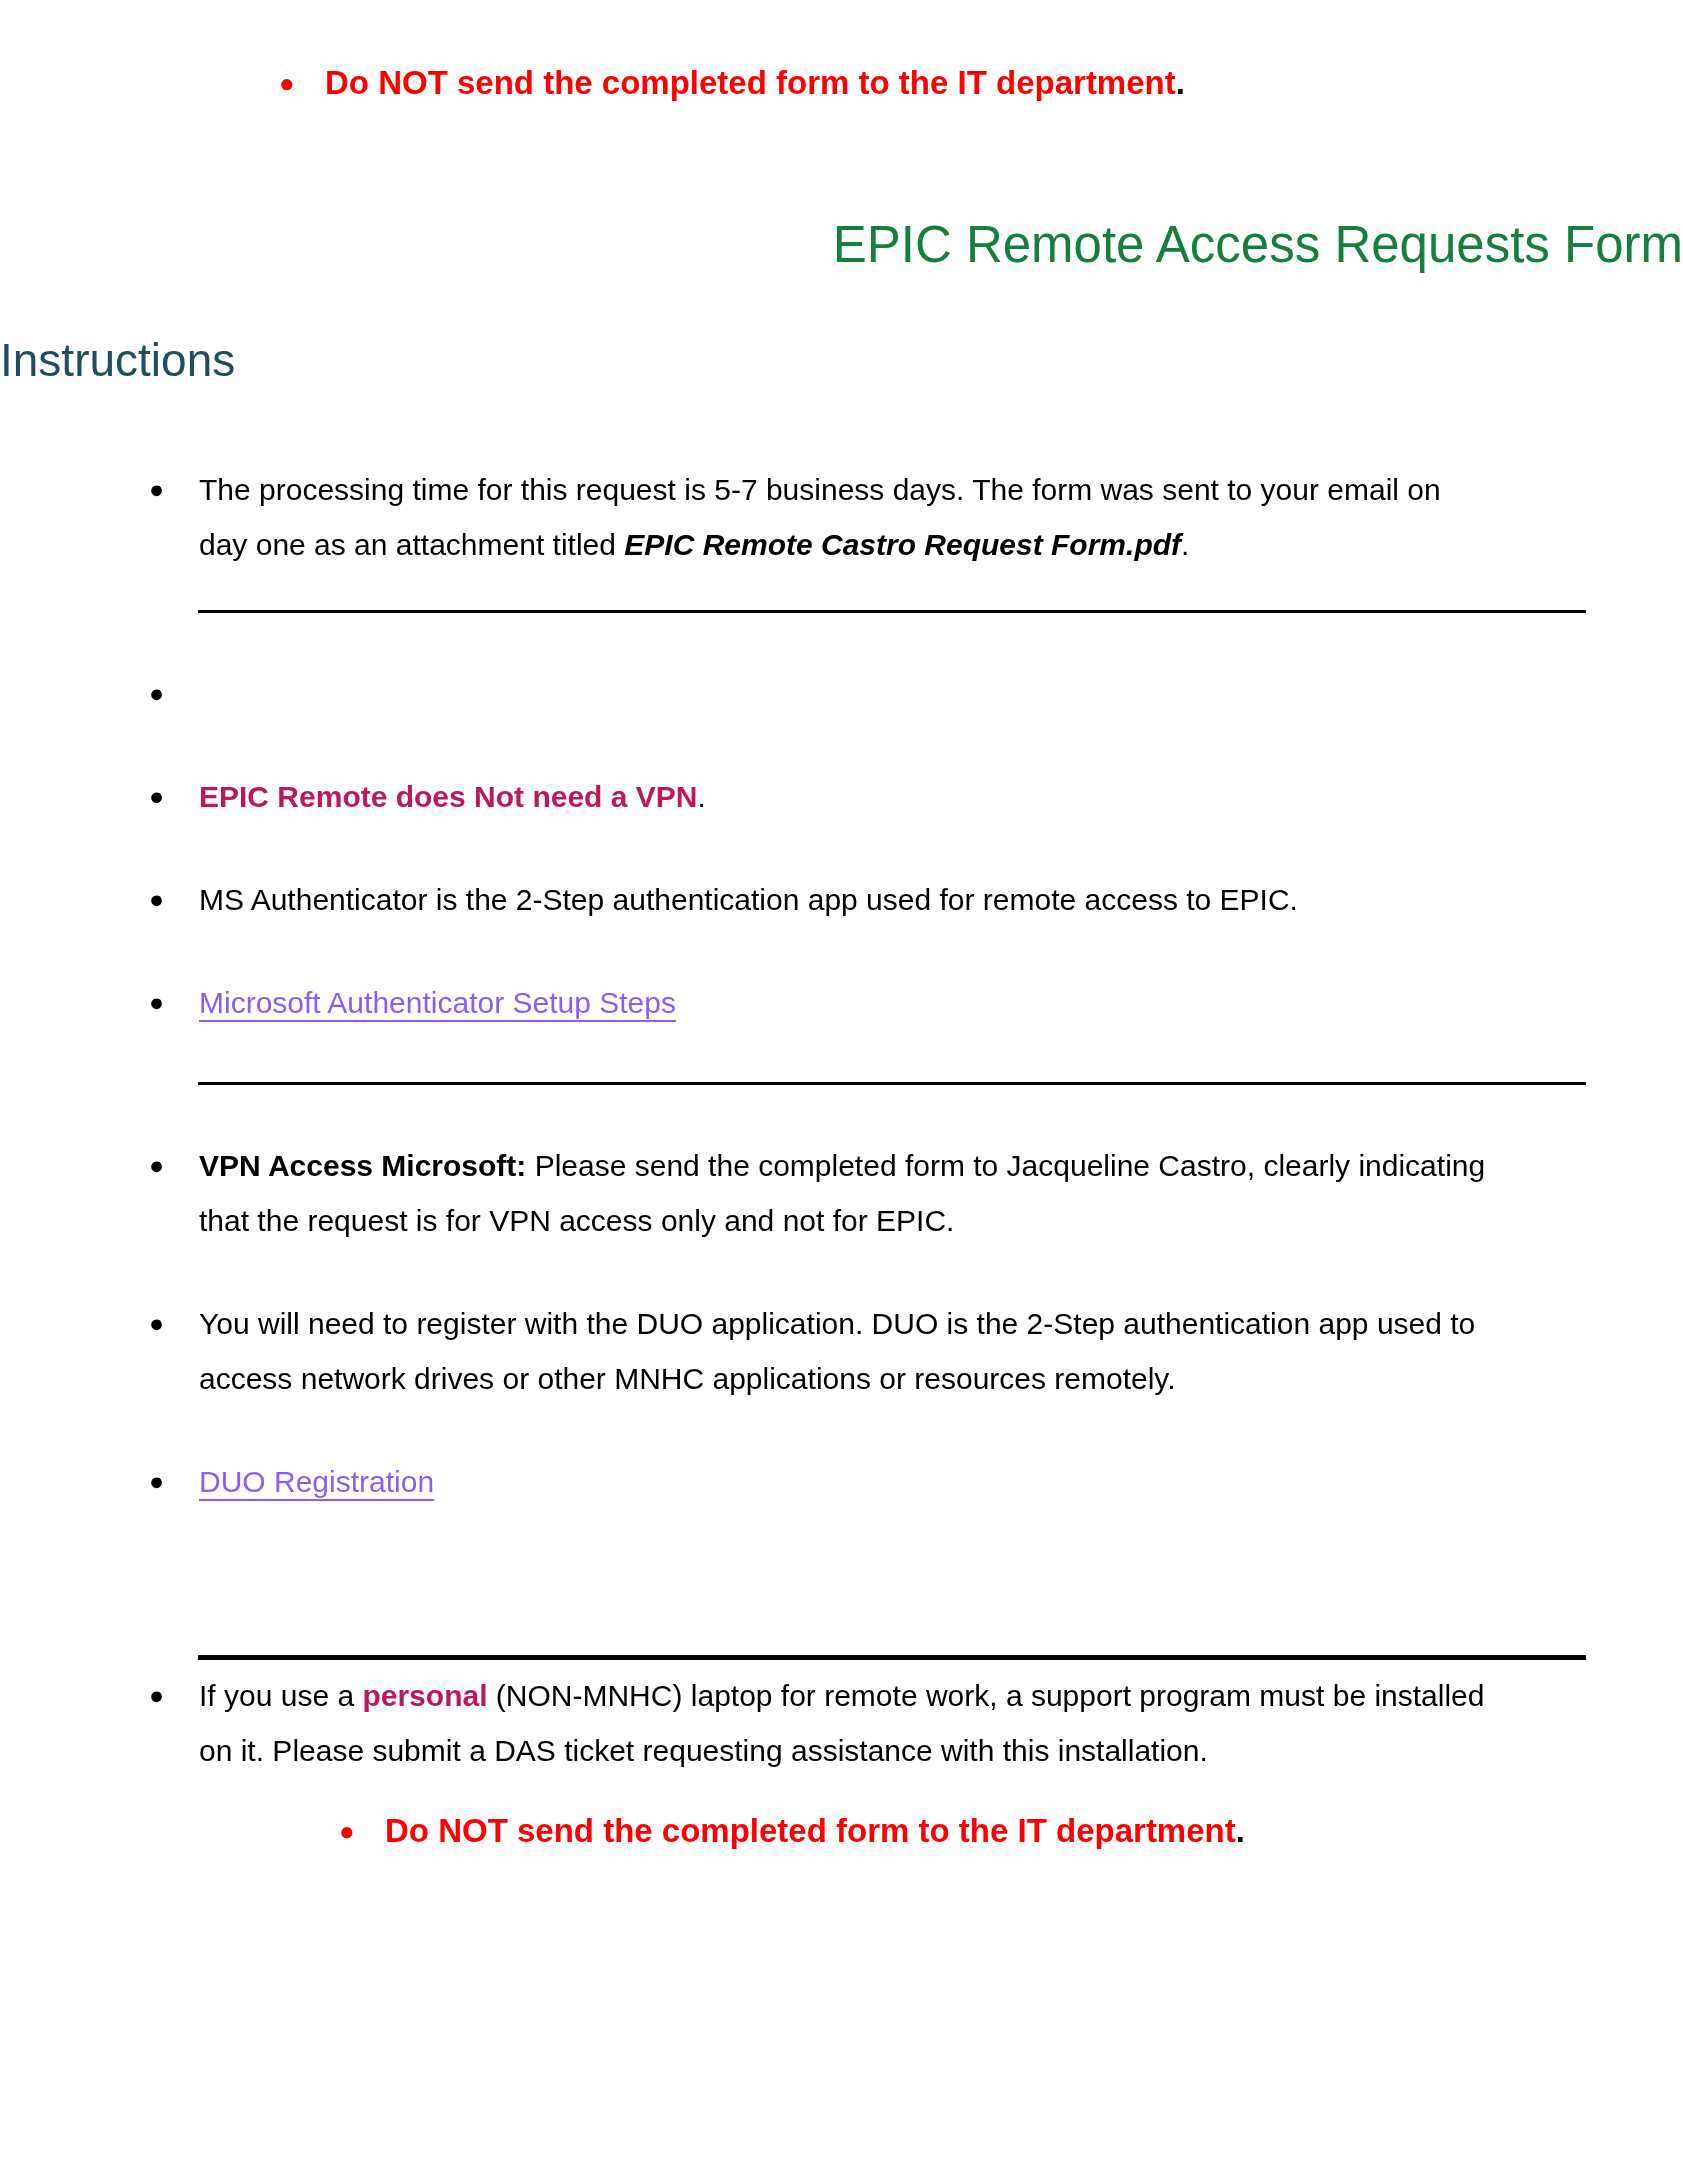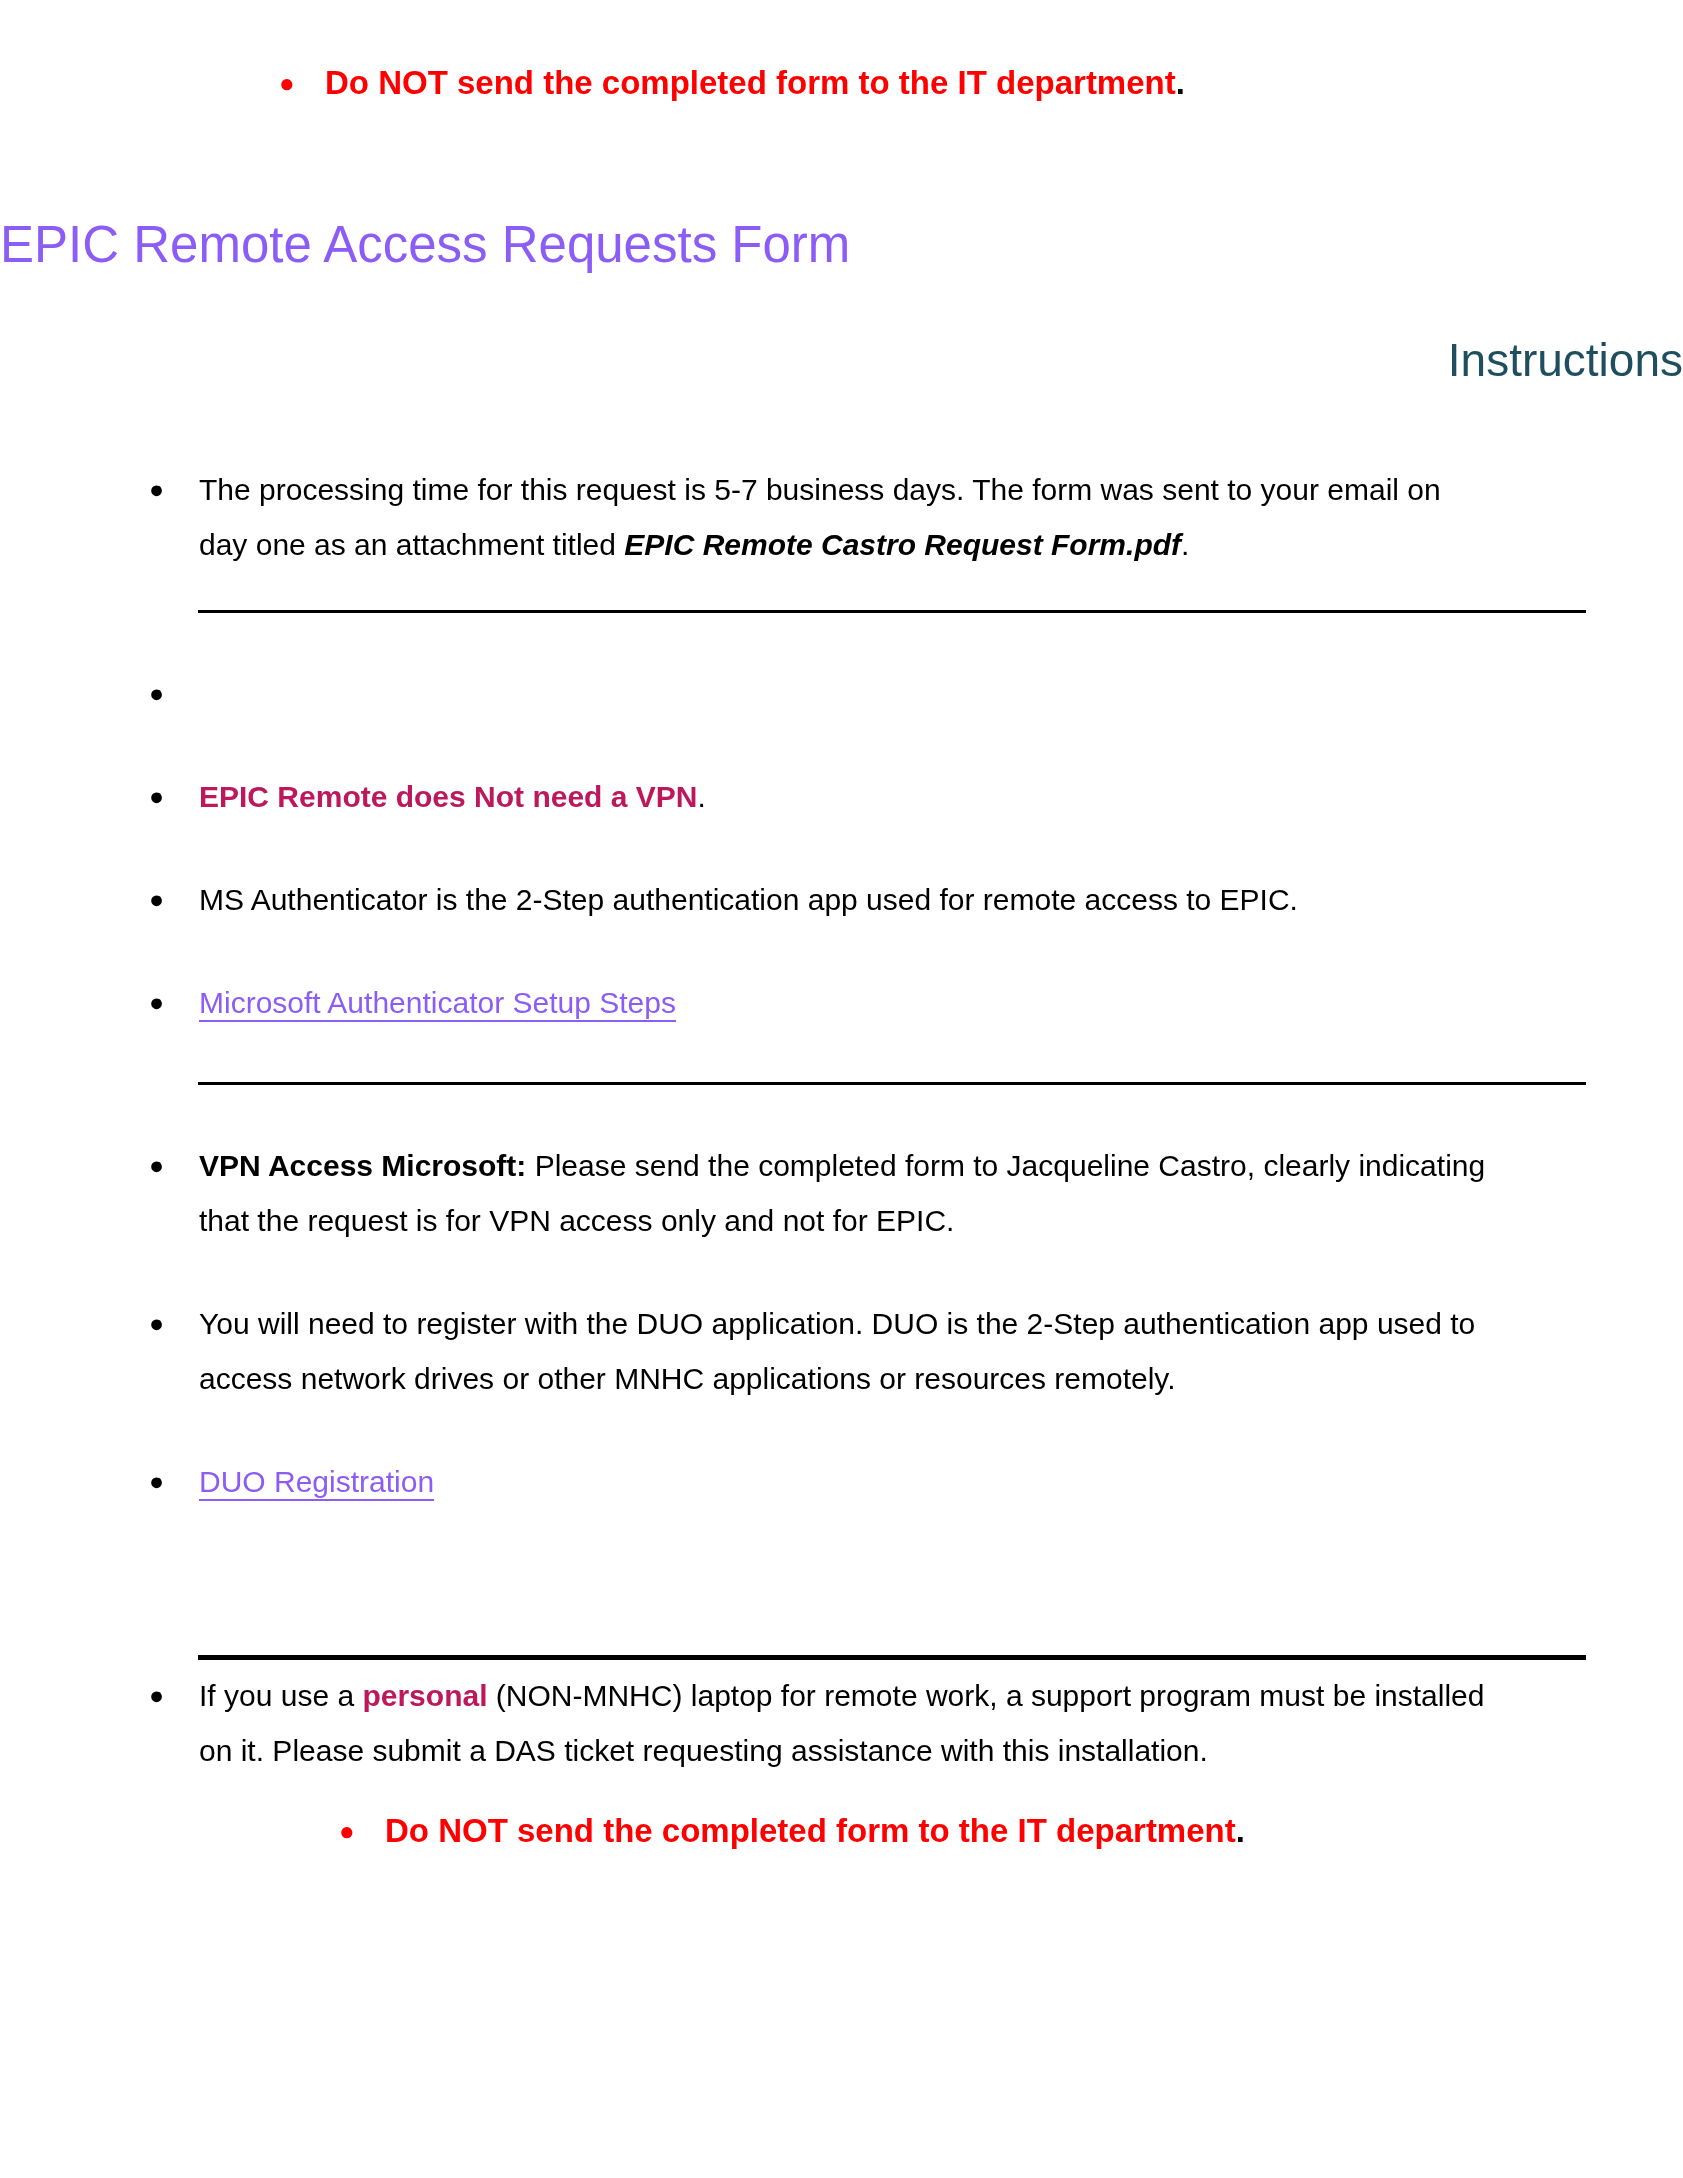--- a/index.html
+++ b/index.html
@@ -30,29 +30,29 @@
     width: 46px;
     font-size: 26px;
     line-height: 44px;
     color: #FF0000;
   }
   .warning-period { color: #000000; }
 
   
   h1.doc-title {
     margin: 111px 0 0 0;
-    text-align: left;
+    text-align: right;
     font-size: 51px;
     line-height: 57px;
     font-weight: 400;
-    color: #8b5cf6;
+    color: #15803d;
   }
   h2.doc-subtitle {
     margin: 61px 0 0 0;
-    text-align: right;
+    text-align: left;
     font-size: 46px;
     line-height: 53px;
     font-weight: 400;
     color: #1F4E5F;
   }
 
   
   .bullets { margin-top: 75px; }
   .item {
     display: flex;

